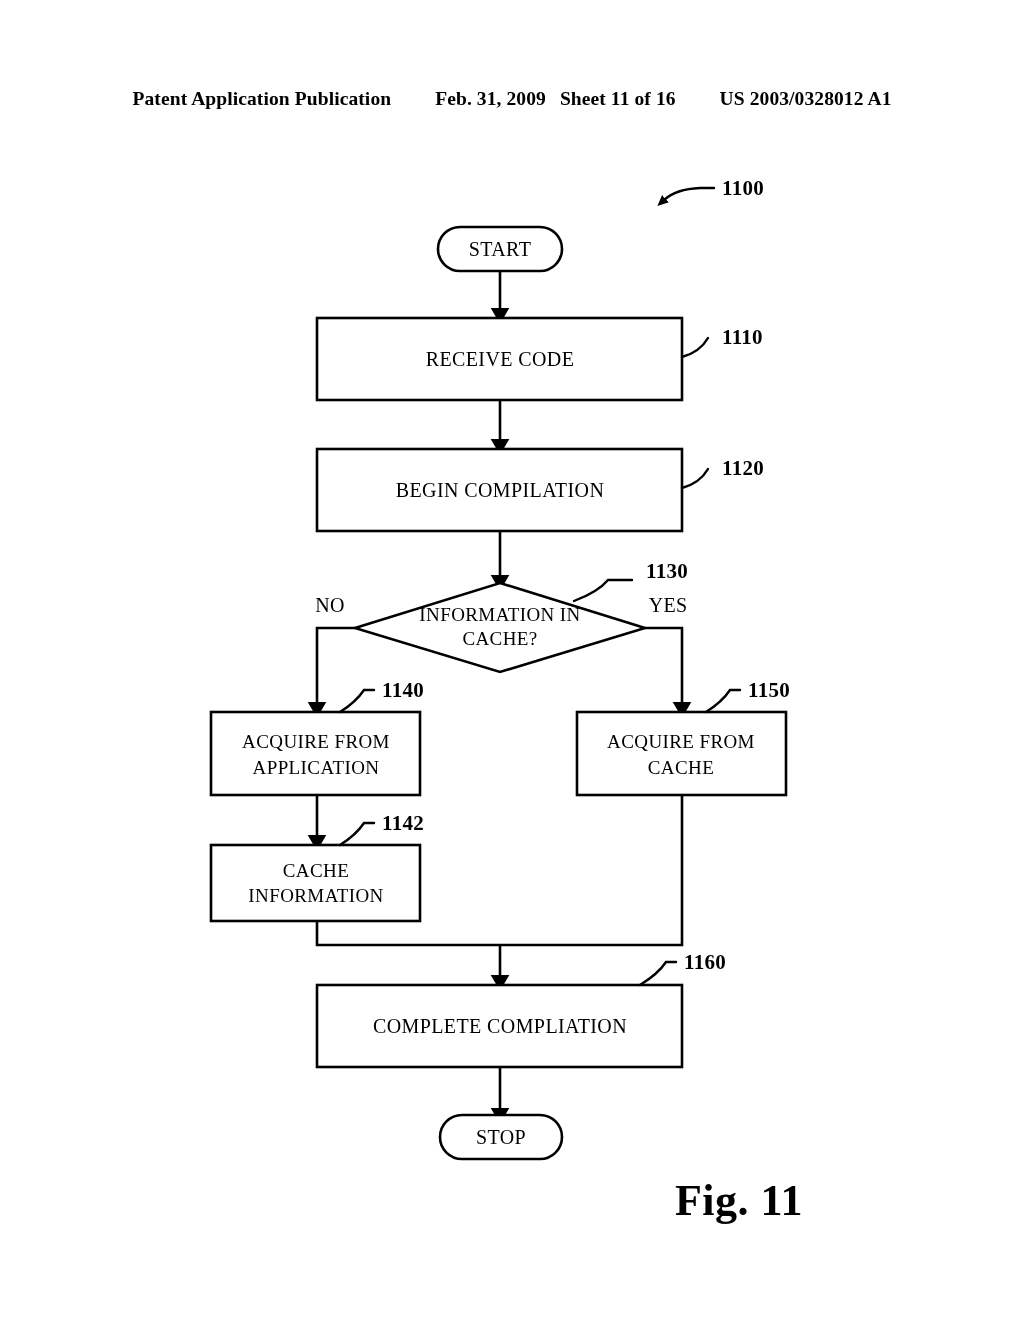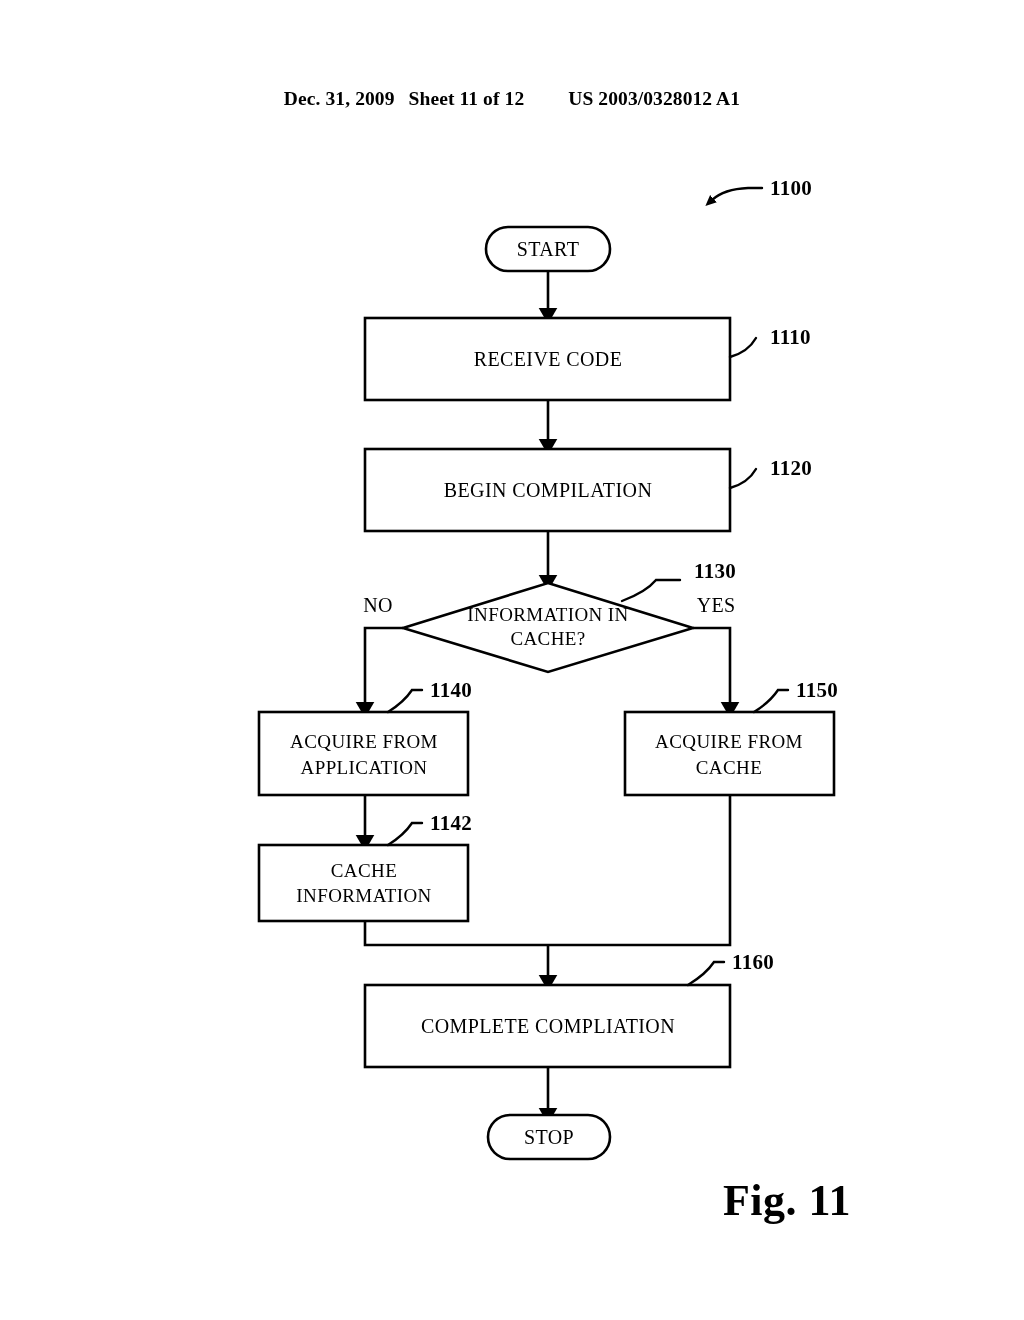--- a/index.html
+++ b/index.html
@@ -37,21 +37,20 @@
   .page-header .hdr-sheet { margin-right: 44px; }
   .page-header .hdr-num   { }
 
   
   .figure-canvas {
     position: absolute;
     top: 0;
     left: 0;
     width: 876px;
     height: 1320px;
-    margin-left: 48px;
   }
   svg { display: block; }
 
   .shape-outline {
     fill: #ffffff;
     stroke: #000000;
     stroke-width: 2.6;
   }
   .terminator {
     fill: #ffffff;
@@ -100,22 +99,23 @@
     font-weight: bold;
     fill: #000000;
     text-anchor: middle;
     letter-spacing: 0.5px;
   }
 </style>
 </head>
 <body>
 
 <div class="page-header">
-  <span class="hdr-date">Dec. 31, 2009</span>
-  <span class="hdr-sheet">Sheet 11 of 12</span>
+  <span class="hdr-pub">Patent Application Publication</span>
+  <span class="hdr-date">Feb. 31, 2009</span>
+  <span class="hdr-sheet">Sheet 11 of 16</span>
   <span class="hdr-num">US 2003/0328012 A1</span>
 </div>
 
 <div class="figure-canvas">
 <svg width="1024" height="1320" viewBox="0 0 1024 1320" xmlns="http://www.w3.org/2000/svg">
 
   <defs>
     <marker id="arrowhead" markerWidth="9" markerHeight="9" refX="1.2" refY="4" orient="auto" markerUnits="strokeWidth">
       <path d="M0,0.4 L0,7.6 L6.2,4 z" fill="#000000"></path>
     </marker>

